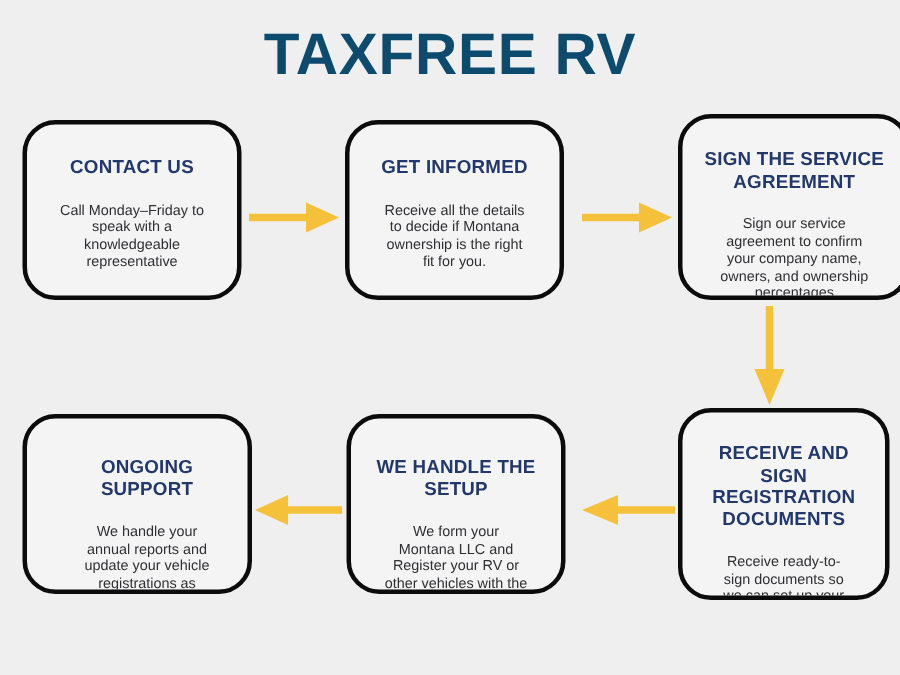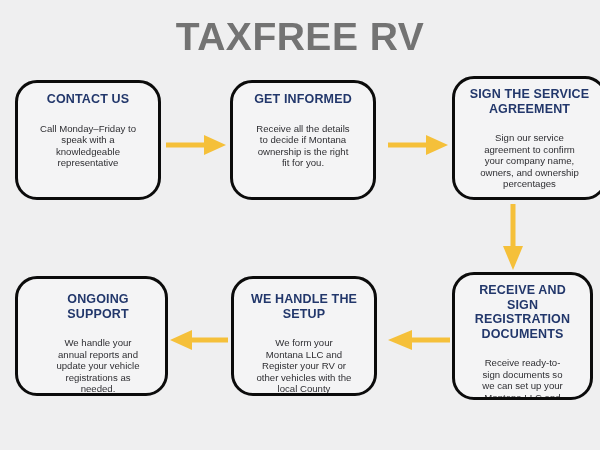--- a/index.html
+++ b/index.html
@@ -22,21 +22,21 @@
   
   #page-title {
     position: absolute;
     left: 0;
     top: 14px;
     width: 600px;
     text-align: center;
     font-size: 39px;
     font-weight: bold;
     letter-spacing: 0.5px;
-    color: #737373;
+    color: #0c4a6e;
     line-height: 46px;
     white-space: nowrap;
   }
 
   
   .step-box {
     position: absolute;
     box-sizing: border-box;
     background: #f4f4f5;
     border: 3px solid #0b0b0b;
@@ -48,21 +48,21 @@
     padding: 9px 7px 8px 7px;
     overflow: hidden;
   }
   .step-heading {
     color: #22376b;
     font-weight: bold;
     font-size: 12.5px;
     line-height: 14.5px;
     text-align: center;
     letter-spacing: 0.15px;
-    margin: 0 0 1px 0;
+    margin: 12px 0 1px 0;
   }
   .step-body {
     color: #2f2f33;
     font-size: 9.6px;
     line-height: 11.6px;
     text-align: center;
     margin: 15px;
   }
 
   

